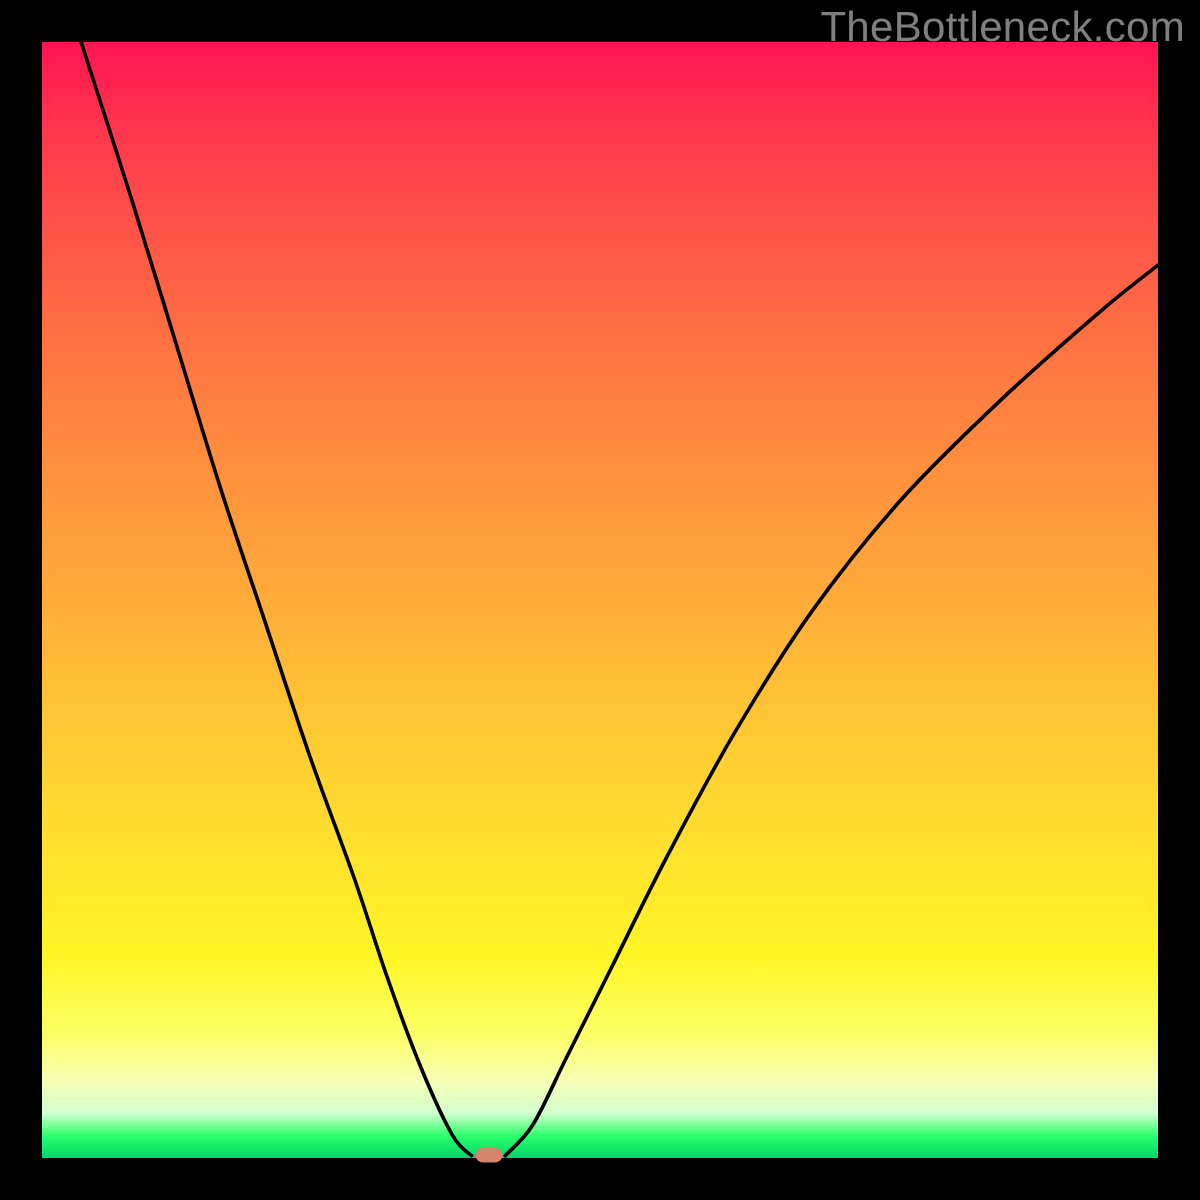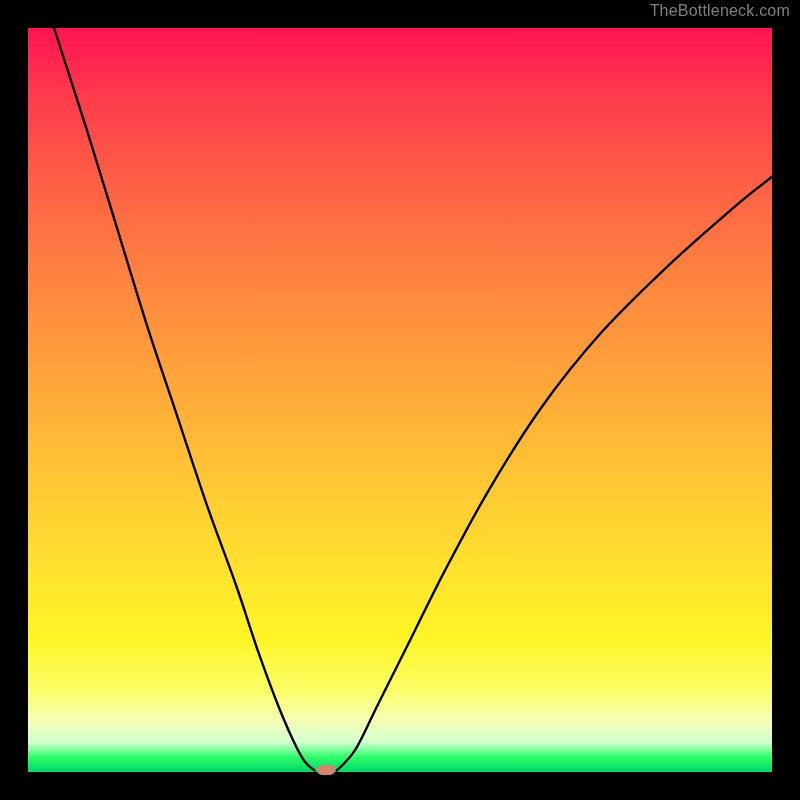--- a/index.html
+++ b/index.html
@@ -39,21 +39,21 @@
       #d3ffcf 96%,
       #2cff6a 98%,
       #00d66b 100%
     );
   }
   .watermark {
     position: absolute;
     top: 2px;
     right: 10px;
     color: #7f7f7f;
-    font-size: 16px;
+    font-size: 28px;
     font-weight: 500;
     letter-spacing: 0.2px;
     user-select: none;
   }
   svg.curve {
     position: absolute;
     left: 0;
     top: 0;
     width: 744px;
     height: 744px;

